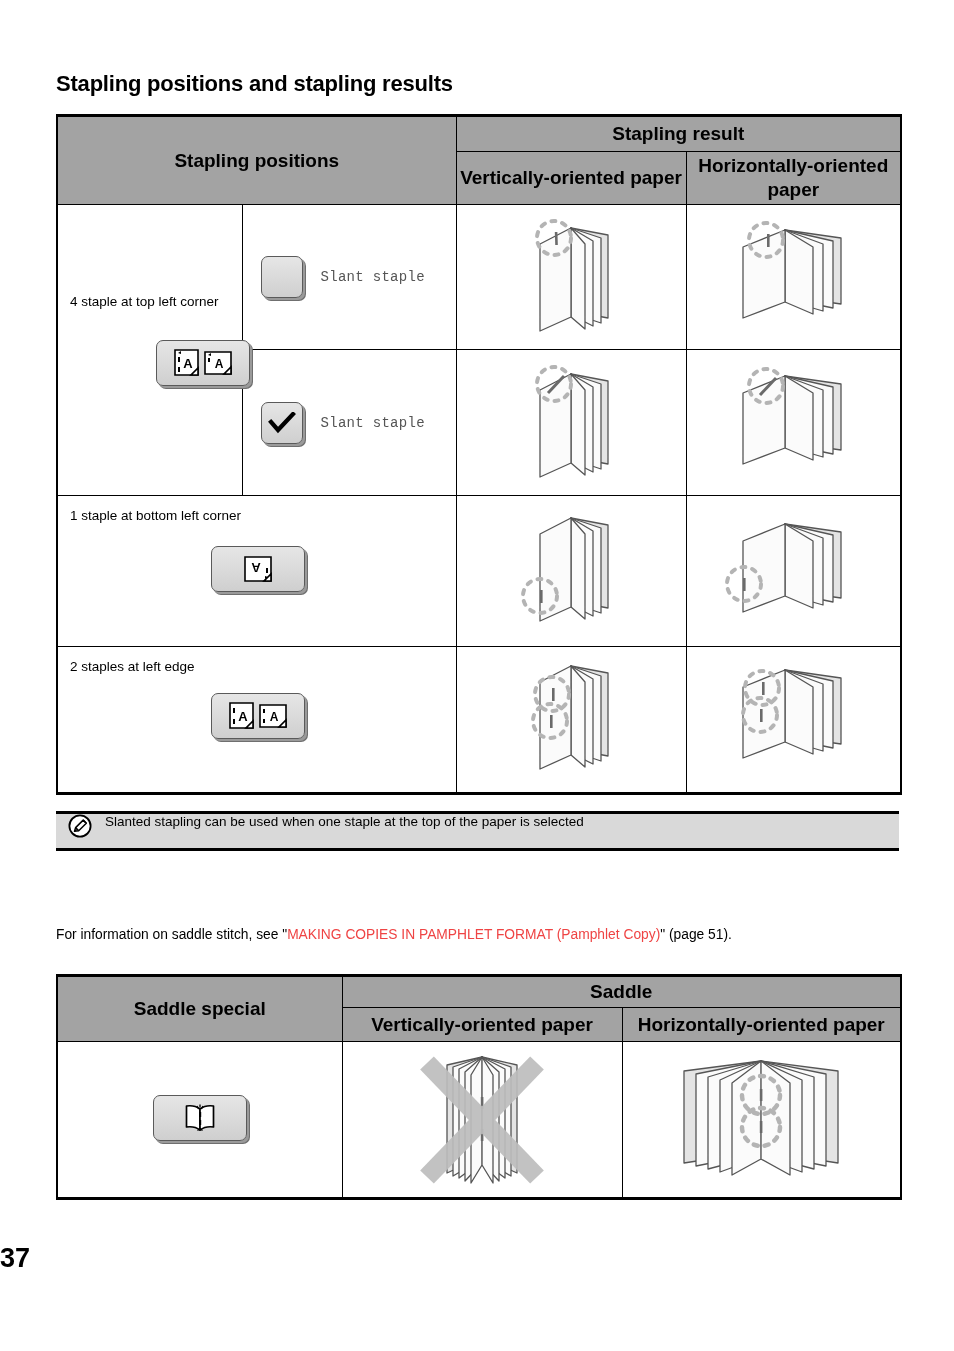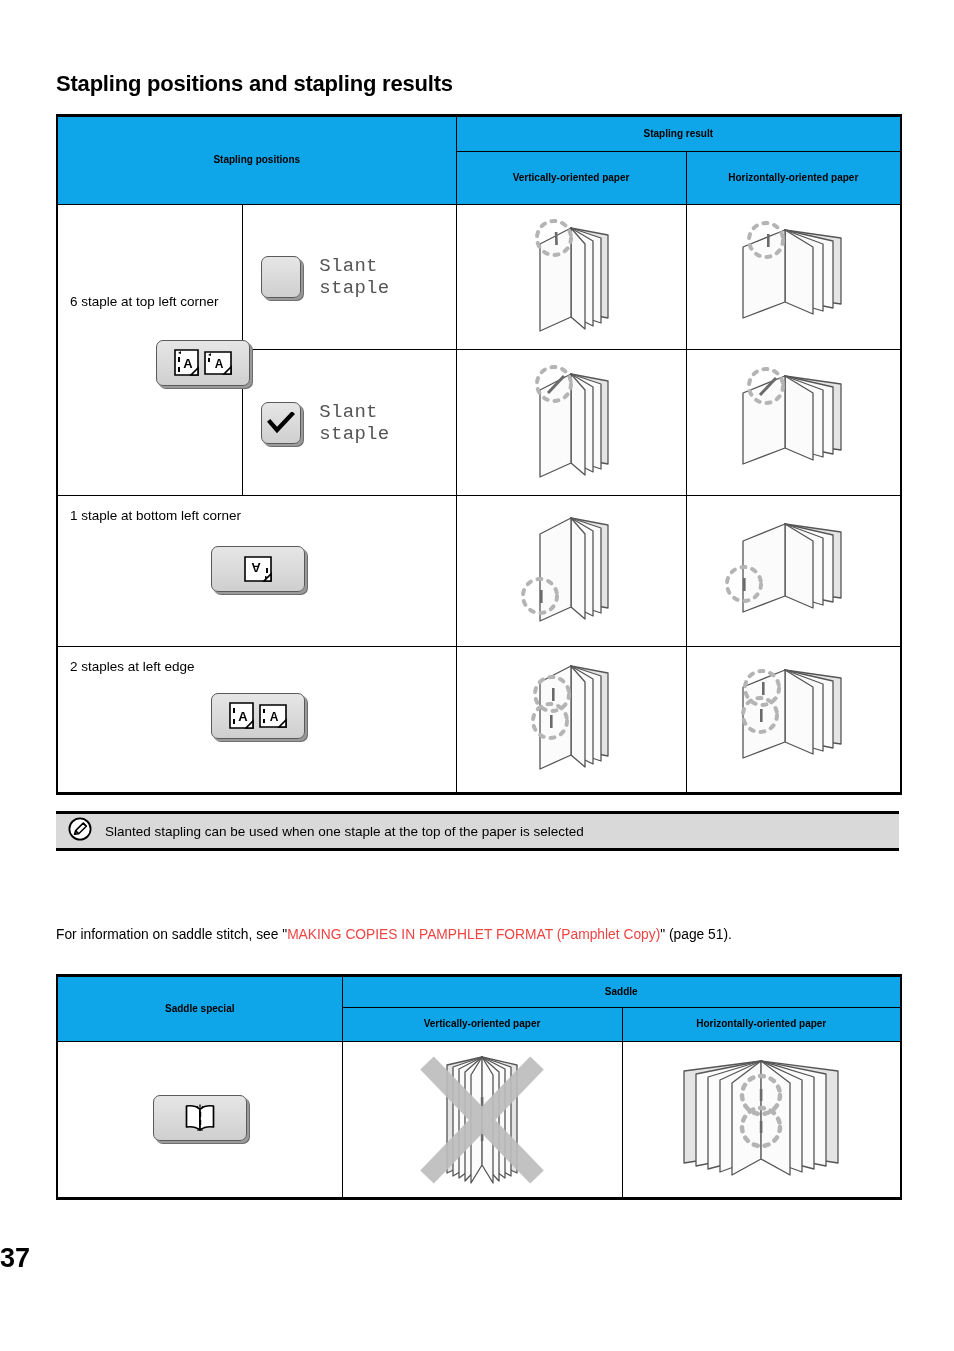--- a/index.html
+++ b/index.html
@@ -41,35 +41,35 @@
     table-layout: fixed;
   }
   .tbl td, .tbl th {
     border: 1px solid #000;
     padding: 0;
     vertical-align: middle;
     font-size: 13.5px;
     font-weight: normal;
   }
   .tbl .hd {
-    background: #0ea5e9;
+    background: #a3a3a3;
     font-weight: bold;
     text-align: center;
-    font-size: 10px;
+    font-size: 19px;
     line-height: 1.25;
   }
   .outer-top { border-top: 3px solid #000 !important; }
   .outer-bot { border-bottom: 3px solid #000 !important; }
   .outer-l   { border-left: 2px solid #000 !important; }
   .outer-r   { border-right: 2px solid #000 !important; }
   .lblwrap { position: relative; width: 100%; height: 100%; }
   .lbltext { position: absolute; font-size: 13.5px; white-space: nowrap; }
   .slant-lbl {
     font-family: "Liberation Mono", monospace;
-    font-size: 19px;
+    font-size: 14px;
     color: #555;
     letter-spacing: 0.3px;
   }
 
   
   .key {
     position: relative;
     display: inline-block;
     background: linear-gradient(#e6e6e6, #cfcfcf);
     border: 1px solid #5a5a5a;
@@ -86,21 +86,21 @@
 
   
   #note-bar {
     position: absolute;
     left: 56px; top: 811px;
     width: 843px; height: 40px;
     background: #d9d9d9;
     border-top: 3px solid #000;
     border-bottom: 3px solid #000;
     box-sizing: border-box;
-    display: flex; align-items: center;
+    display: flex; align-items: flex-start;
   }
   #note-icon { margin-left: 12px; flex: 0 0 auto; }
   #note-text { margin-left: 13px; font-size: 13.5px; }
 
   
   #saddle-para {
     position: absolute;
     left: 56px; top: 904px;
     width: 850px;
     font-size: 13.8px;
@@ -142,21 +142,21 @@
       </tr>
 
       <tr>
         <td class="hd" style="height:52px">Vertically-oriented paper</td>
         <td class="hd outer-r">Horizontally-oriented paper</td>
       </tr>
 
       <tr>
         <td class="outer-l" rowspan="2" style="height:145px;">
           <div class="lblwrap" style="height:290px;">
-            <div class="lbltext" style="left:12px; top:89px;">6 staple at top left corner</div>
+            <div class="lbltext" style="left:12px; top:89px;">4 staple at top left corner</div>
             <div style="position:absolute; left:98px; top:135px;">
               
               <span class="key wide">
                 <span class="key-inner">
                   <svg width="62" height="30" viewBox="0 0 62 30">
 
                     <g>
                       <path d="M3 2 L26 2 L26 27 L3 27 Z" fill="#ffffff" stroke="#000" stroke-width="1.6"></path>
                       <path d="M6 5 l3 -2 l0 3 z" fill="#000"></path>
                       <rect x="6" y="9" width="2" height="5" fill="#000"></rect>

